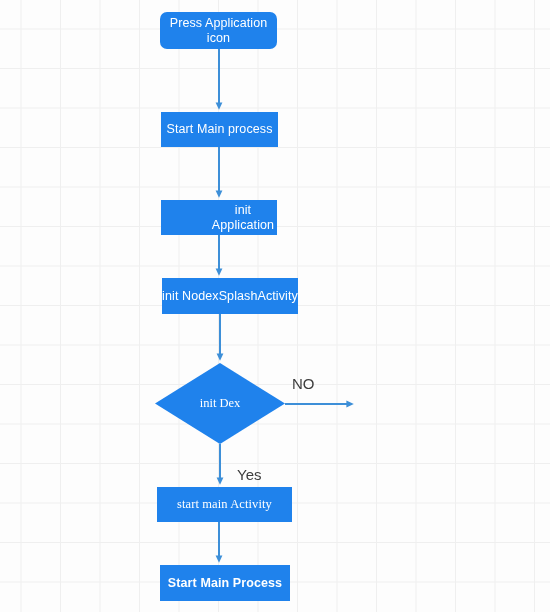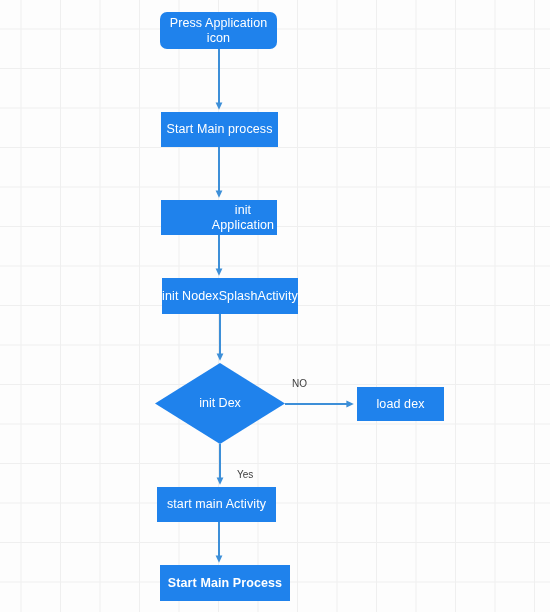--- a/index.html
+++ b/index.html
@@ -67,21 +67,21 @@
     display: flex;
     align-items: center;
     justify-content: center;
     color: #ffffff;
     font-size: 12.5px;
     line-height: 15px;
   }
   .edge-label {
     position: absolute;
     color: #3c3c3c;
-    font-size: 10px;
+    font-size: 15px;
     line-height: 14px;
     white-space: nowrap;
     z-index: 3;
   }
 </style>
 </head>
 <body>
 
 <div id="canvas">
 
@@ -112,32 +112,29 @@
   </div>
 
   <div class="node" style="left:161px; top:200px; width:116px; height:35px;padding-left:48px;">
     <span>init Application</span>
   </div>
 
   <div class="node" style="left:162px; top:278px; width:136px; height:36px;">
     <span>init NodexSplashActivity</span>
   </div>
 
-  <div class="diamond-wrap" style="left:155px; top:363px; width:130px; height:81px;">
+  <div class="diamond-wrap" style="left:155px; top:363px; width:130px; height:81px;font-family:Liberation Serif, serif;">
     <div class="diamond-shape"></div>
     <div class="diamond-label">
       <span>init Dex</span>
     </div>
   </div>
 
-  <div class="node" style="left:357px; top:387px; width:87px; height:34px;">
-    <span>load dex</span>
-  </div>
 
-  <div class="node" style="left:157px; top:487px; width:119px; height:35px;">
+  <div class="node" style="left:157px; top:487px; width:135px; height:35px;font-family:Liberation Serif, serif;">
     <span>start main Activity</span>
   </div>
 
   <div class="node" style="left:160px; top:565px; width:130px; height:36px;font-weight:bold;">
     <span>Start Main Process</span>
   </div>
 
   <div class="edge-label" style="left:292px; top:377px;">NO</div>
 
   <div class="edge-label" style="left:237px; top:456px;margin-top:12px;">Yes</div>

